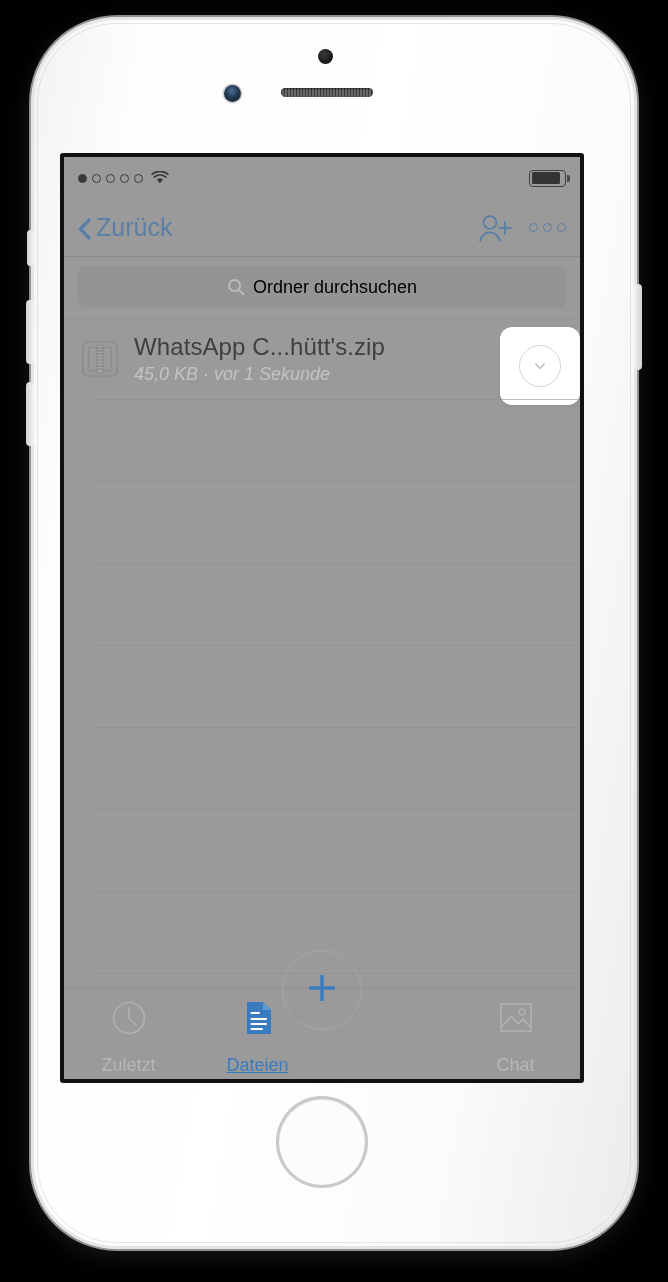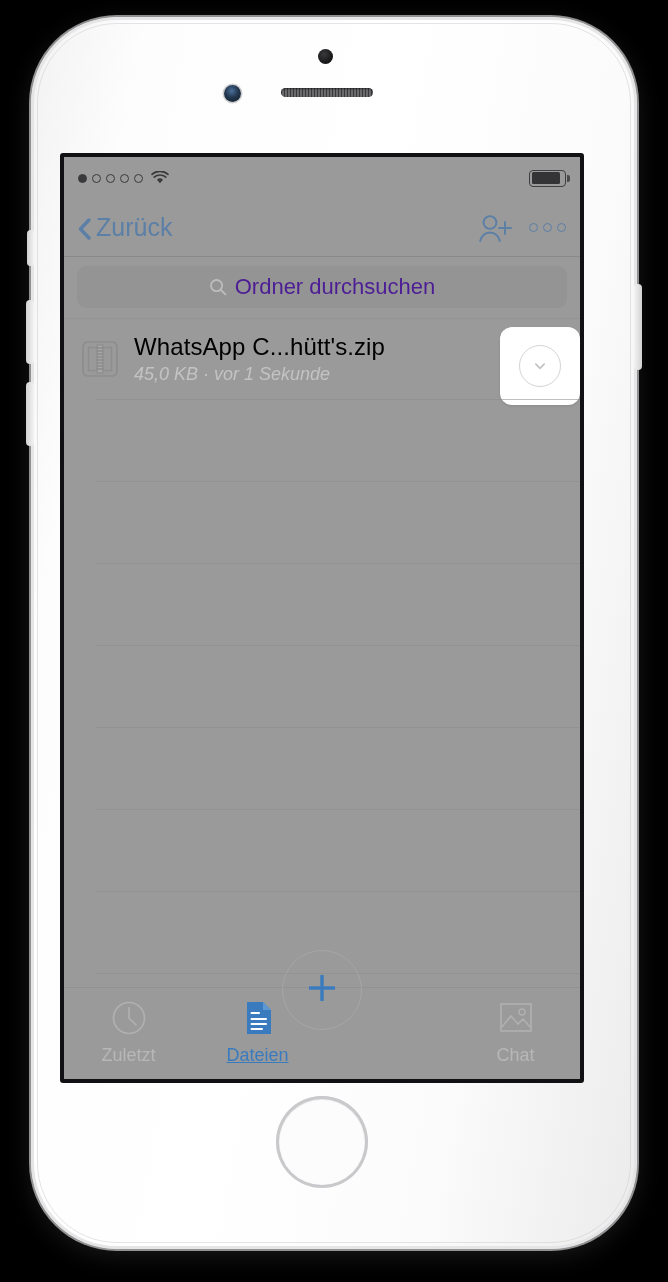--- a/index.html
+++ b/index.html
@@ -146,39 +146,39 @@
                  border: 1.8px solid #5b7fa6; }
 
   
   .searchwrap { padding: 9px 13px 10px; }
   .searchfield {
     height: 42px; border-radius: 9px;
     background: #949494;
     display: flex; align-items: center; justify-content: center; gap: 8px;
   }
   .search-icon { width: 18px; height: 18px; }
-  .search-ph { color: #4c1d95; font-size: 22px; }
+  .search-ph { color: #000000; font-size: 18px; }
 
   
   .list { flex: 1; position: relative; }
   .row {
     height: 82px; display: flex; align-items: center;
     padding: 0 0 0 16px; position: relative;
   }
   .row::after {
     content:""; position:absolute; left:32px; right:0; bottom:0; height:1px;
     background: rgba(140,140,140,0.55);
   }
   .row.first::before {
     content:""; position:absolute; left:0; right:0; top:0; height:1px;
     background: rgba(140,140,140,0.4);
   }
   .file-icon { width: 40px; height: 44px; flex: 0 0 40px; margin-right: 14px; }
   .file-texts { display: flex; flex-direction: column; justify-content: center; gap: 3px; }
-  .file-name { font-size: 24px; color: #000000; letter-spacing: .1px; }
+  .file-name { font-size: 24px; color: #404040; letter-spacing: .1px; }
   .file-meta { font-size: 18px; color: #c3c3c3; font-style: italic; }
 
   
   .hl-button {
     position: absolute; right: 0px; top: 9px;
     width: 80px; height: 78px; border-radius: 12px;
     background: #ffffff;
     display: flex; align-items: center; justify-content: center;
     box-shadow: 0 1px 3px rgba(0,0,0,0.10);
   }
@@ -190,21 +190,21 @@
 
   
   .tabbar {
     flex: 0 0 92px; height: 92px;
     border-top: 1px solid rgba(140,140,140,0.6);
     display: flex; align-items: flex-start; position: relative;
   }
   .tab {
     flex: 1; display: flex; flex-direction: column;
     align-items: center; justify-content: center;
-    padding-top: 9px; gap: 6px;
+    padding-top: 9px; gap: 16px;
   }
   .tab .tico { width: 40px; height: 42px; display: block; }
   .tab .tlabel { font-size: 18px; color: #b7b7b7; }
   .tab.active .tlabel { color: #3a7bbf; text-decoration: underline; }
   .tab.center { visibility: hidden; }
   .fab {
     position: absolute; left: 50%; transform: translateX(-50%);
     top: -38px;
     width: 80px; height: 80px; border-radius: 50%;
     border: 1.6px solid rgba(170,170,170,0.75);

